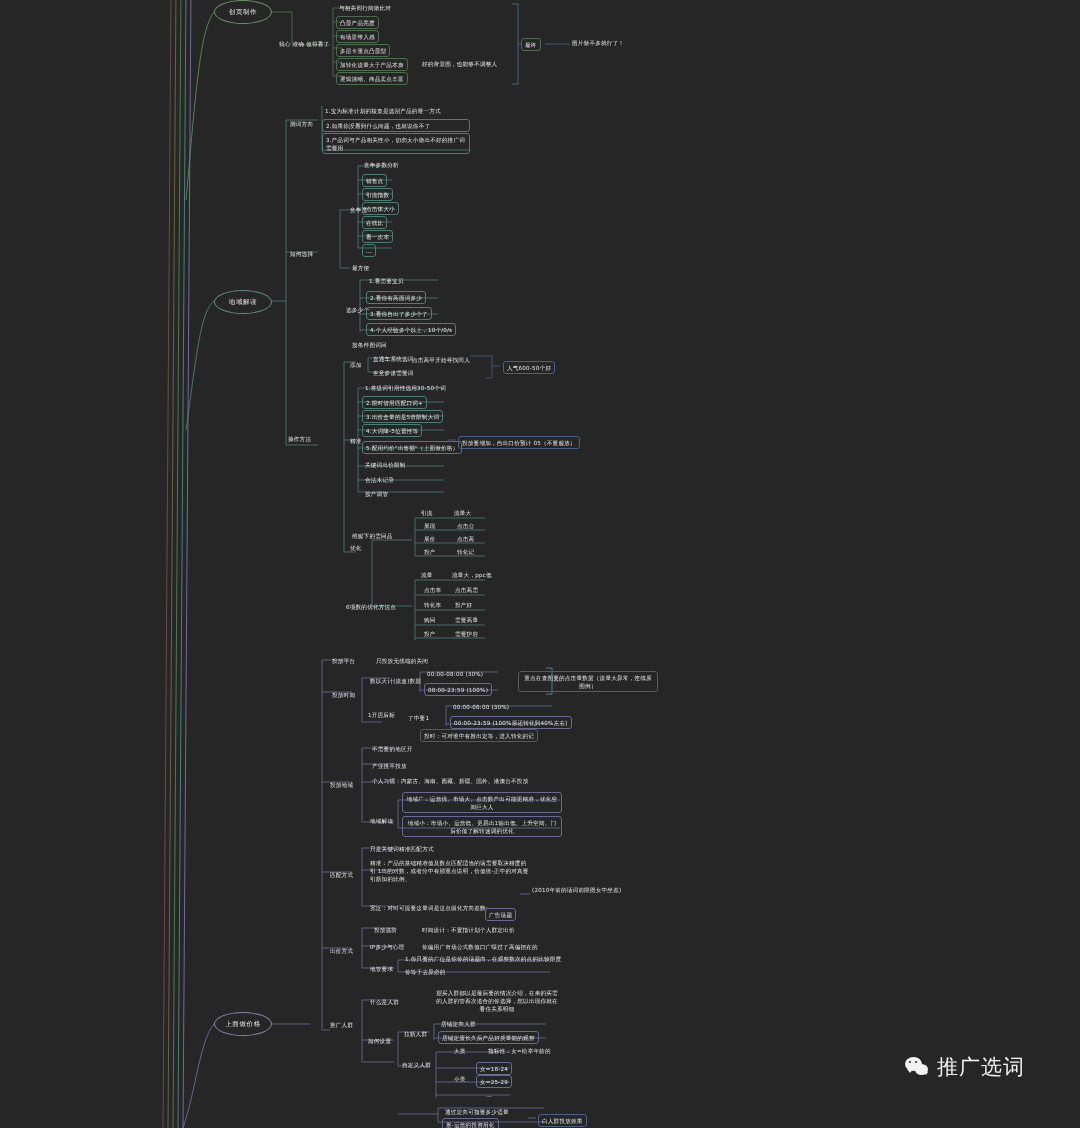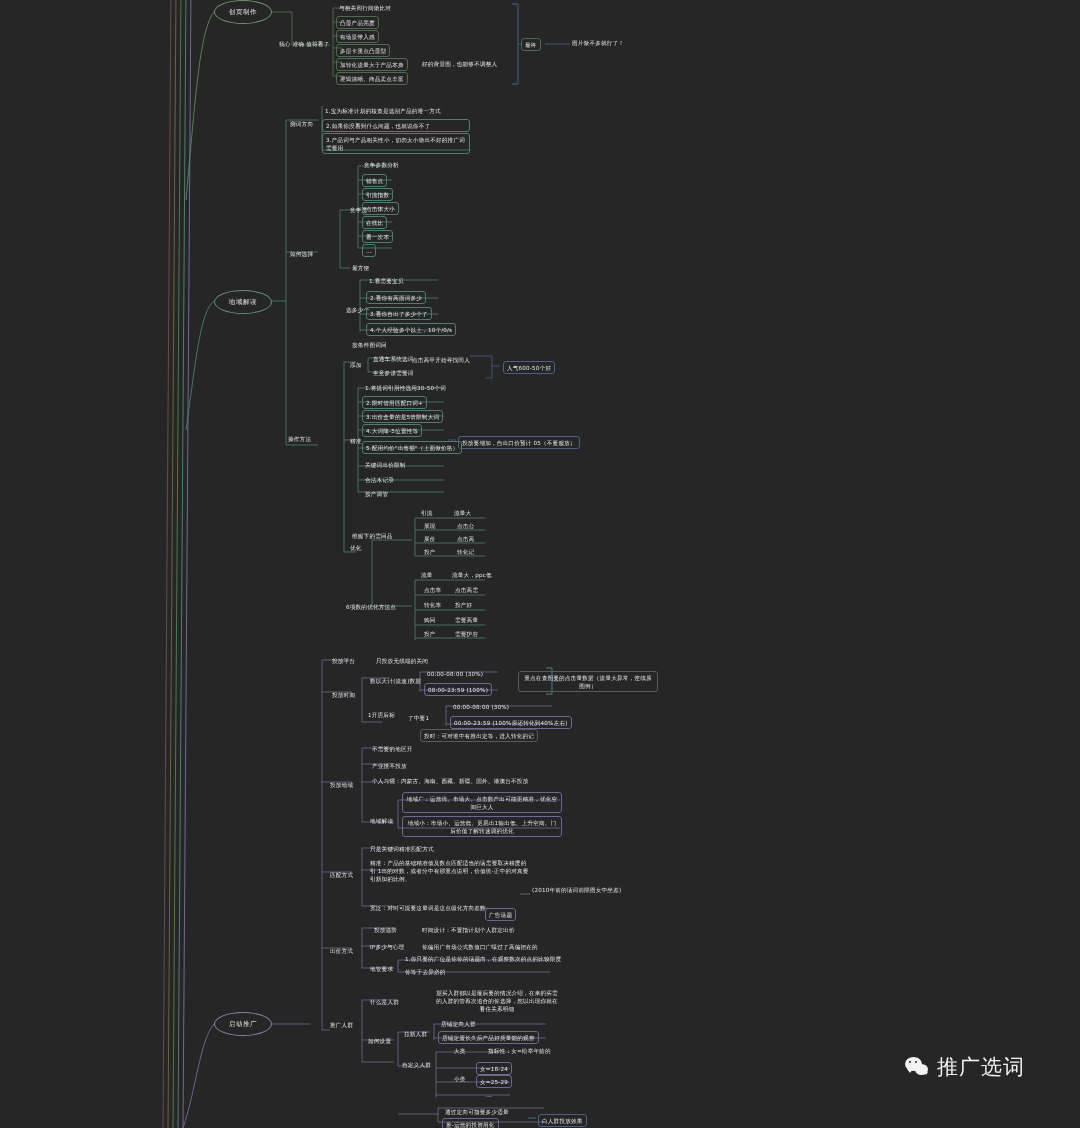--- a/index.html
+++ b/index.html
@@ -254,21 +254,21 @@
     </g>
   </svg>
 
   <div class="ellipse green" style="left:214px; top:0px; width:58px; height:24px;">
     <span>创页制作</span>
   </div>
   <div class="ellipse teal" style="left:214px; top:290px; width:58px; height:24px;">
     <span>地域解读</span>
   </div>
   <div class="ellipse purple" style="left:214px; top:1012px; width:58px; height:24px;">
-    <span>启动推广</span>
+    <span>上面做价格</span>
   </div>
 
   <div class="node" style="left:277px; top:39px;">我心 准确 值得看了</div>
 
   <div class="node boxed green" style="left:336px; top:2px; border:none;">与相关同行间做比对</div>
   <div class="node boxed green" style="left:336px; top:16px;">凸显产品亮度</div>
   <div class="node boxed green" style="left:336px; top:30px;">有场景带入感</div>
   <div class="node boxed green" style="left:336px; top:44px;">多层卡重点凸显型</div>
   <div class="node boxed green" style="left:336px; top:58px;">加转化流量大于产品本身</div>
   <div class="node boxed green" style="left:336px; top:72px;">逻辑清晰、商品卖点丰富</div>

